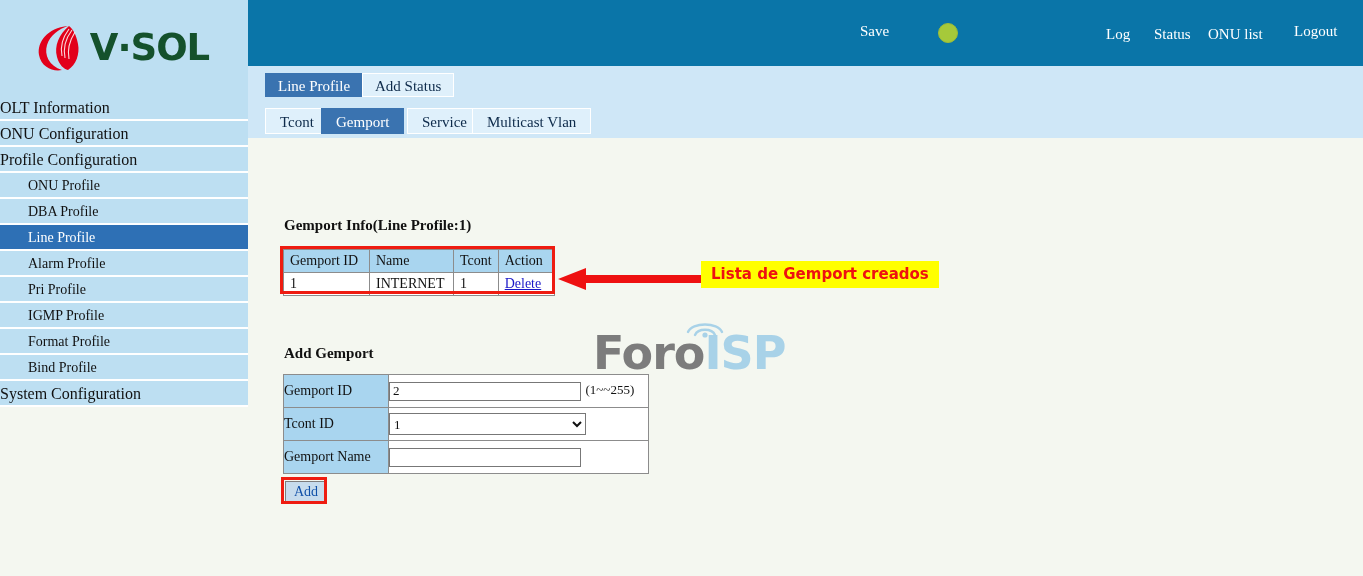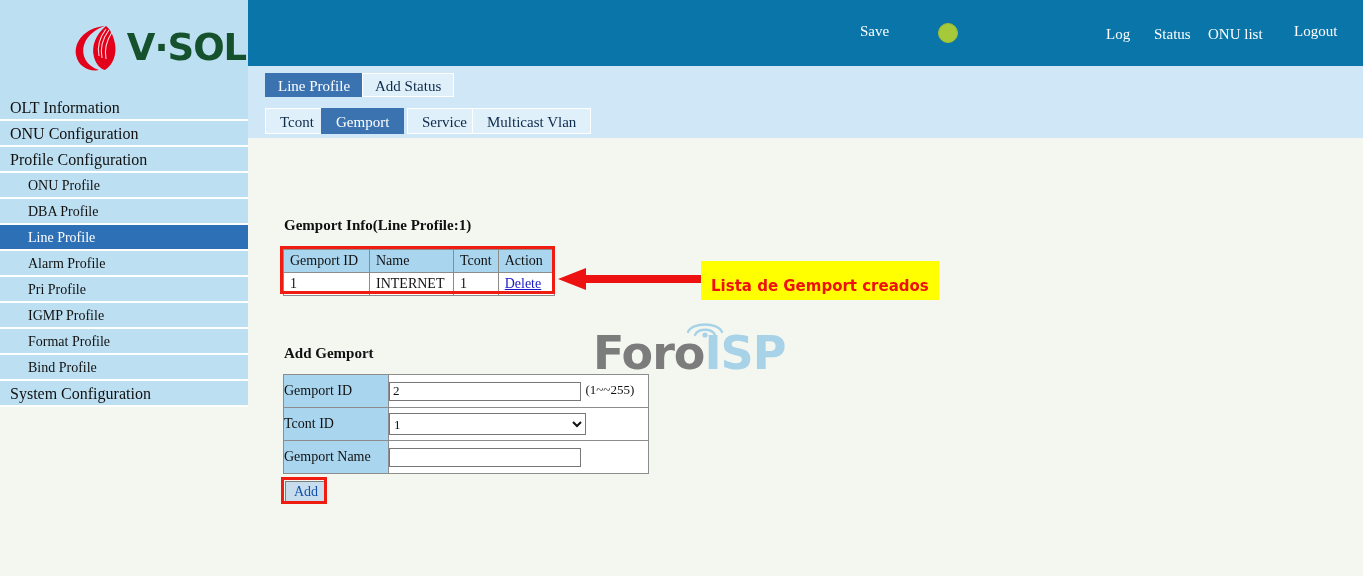--- a/index.html
+++ b/index.html
@@ -7,21 +7,21 @@
     width:1363px;height:576px;
     background:#f4f7f0;
     font-family:"Liberation Serif", serif;
     overflow:hidden;
     position:relative;
   }
   
   #logo-panel{
     position:absolute;left:0;top:0;width:248px;height:95px;
     background:#bddff2;
-    display:flex;align-items:center;justify-content:center;padding-left:37px;
+    display:flex;align-items:center;justify-content:center;
   }
   #logo-wrap{display:flex;align-items:center;gap:7px;margin-left:-4px;}
   .vsol-text{
     font-family:"DejaVu Sans", sans-serif;
     font-weight:bold;font-size:37px;color:#14512c;
     letter-spacing:-1px;
   }
   
   #topbar{
     position:absolute;left:248px;top:0;right:0;height:66px;
@@ -44,21 +44,20 @@
   
   #sidebar{
     position:absolute;left:0;top:95px;width:248px;
     background:#f4f7f0;
   }
   .side-item{
     height:26px;line-height:26px;
     background:#bddff2;
     color:#111111;
     font-size:16px;
-    padding-left:10px;
     border-bottom:2px solid #ffffff;
     box-sizing:border-box;
     cursor:pointer;
     white-space:nowrap;
   }
   .side-item.sub{
     font-size:14px;padding-left:28px;
   }
   .side-item.active{
     background:#2e70b5;color:#ffffff;
@@ -136,21 +135,21 @@
     position:absolute;left:32px;top:108px;width:275px;height:48px;
     border:3px solid #ee1c11;box-sizing:border-box;pointer-events:none;
   }
   
   #anno-arrow{position:absolute;left:310px;top:129px;width:145px;height:24px;}
   #anno-label{
     position:absolute;left:453px;top:123px;
     background:#ffff00;color:#ee1111;
     font-family:"DejaVu Sans", sans-serif;
     font-weight:bold;font-size:15px;
-    padding:16px 10px 5px 10px;white-space:nowrap;
+    padding:4px 10px 5px 10px;white-space:nowrap;
   }
   
   #watermark{
     position:absolute;left:345px;top:188px;
     font-family:"DejaVu Sans", sans-serif;
     font-weight:bold;font-size:46px;letter-spacing:-1px;
     user-select:none;
   }
   #wm-foro{color:#7c7c7c;}
   #wm-isp{color:#a8d2e8;}

